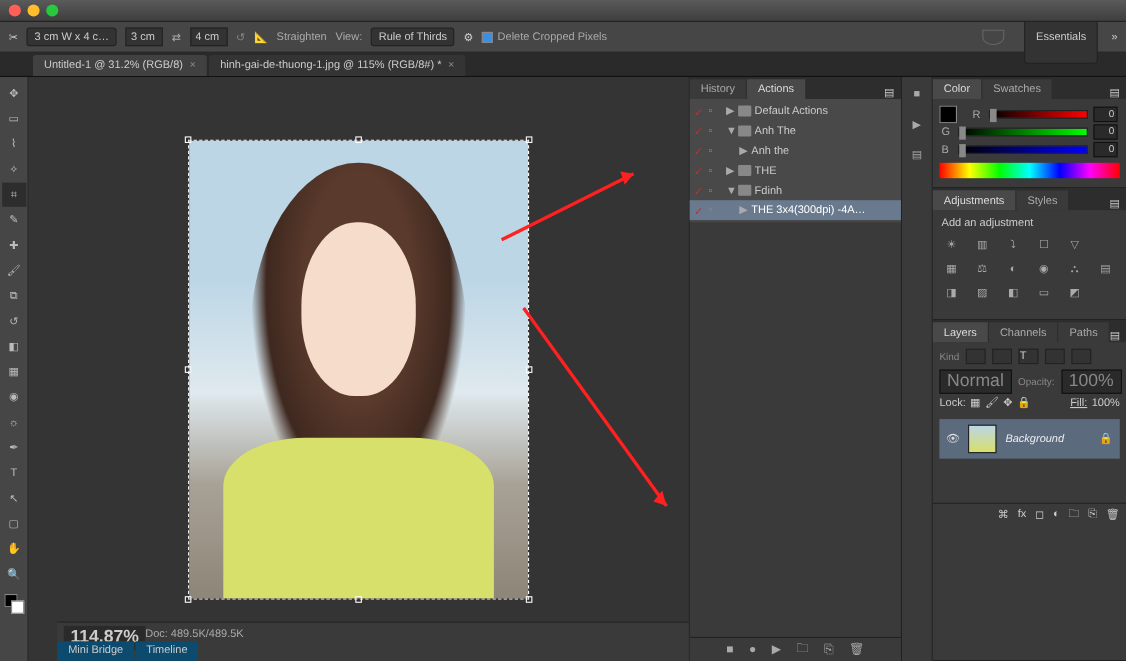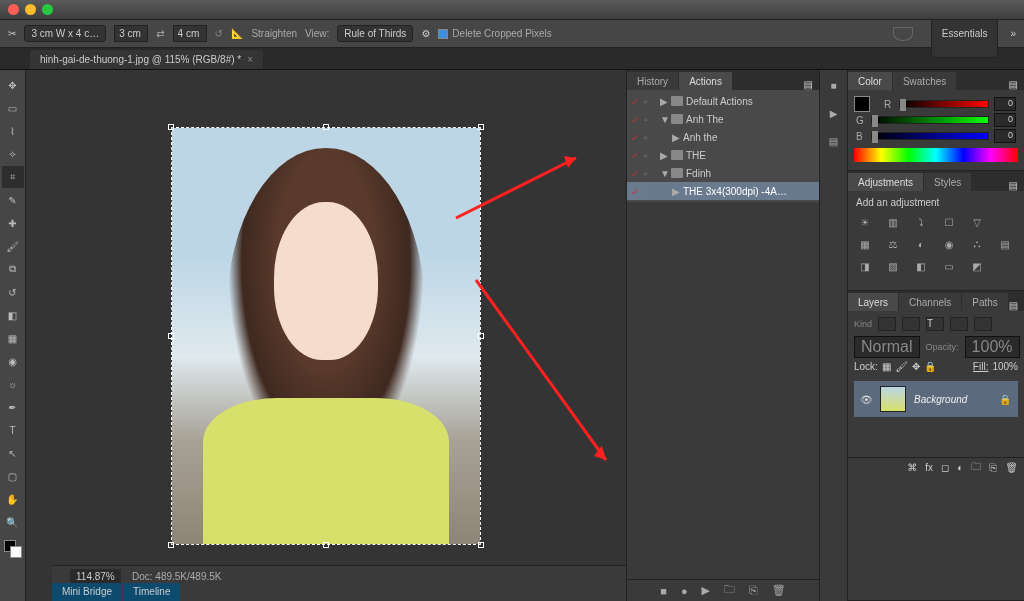--- a/index.html
+++ b/index.html
@@ -97,21 +97,21 @@
 .lay-row3{display:flex;align-items:center;gap:4px;height:18px;font-size:9px;color:#888;}
 .layer-item{display:flex;align-items:center;height:36px;background:#5b6a7d;margin-top:6px;padding:0 6px;gap:8px;}
 .layer-item .eye{width:12px;color:#ddd;}
 .layer-item .thumb{width:26px;height:26px;background:linear-gradient(#bcd6e6,#d7e06a);border:1px solid #222;}
 .layer-item .nm{flex:1;font-size:10px;font-style:italic;color:#eee;}
 .layer-item .lock{color:#bbb;}
 .layers-foot{height:20px;display:flex;align-items:center;justify-content:flex-end;gap:8px;padding:0 6px;color:#888;border-top:1px solid #222;margin-top:40px;}
 
 
 .status{position:absolute;left:26px;right:0;bottom:0;height:36px;background:#3a3a3a;border-top:1px solid #222;}
-.status .zoom{position:absolute;left:18px;top:3px;font-size:10px;color:#ccc;background:#2a2a2a;padding:2px 6px;}
+.status .zoom{position:absolute;left:6px;top:3px;font-size:16px;color:#ccc;background:#2a2a2a;padding:2px 6px;font-weight:bold;}
 .status .doc{position:absolute;left:80px;top:5px;font-size:10px;color:#aaa;}
 .status .btabs{position:absolute;left:0;bottom:0;display:flex;height:18px;}
 .btab{background:#0c4a6e;padding:3px 10px;font-size:10px;margin-right:1px;text-align:center;}
 
 svg{overflow:visible;}
 </style>
 </head>
 <body>
 
 <div class="titlebar">
@@ -137,20 +137,21 @@
   <span style="display:flex;align-items:center;">
     <span class="ck"></span>
     <span class="lbl">Delete Cropped Pixels</span>
   </span>
   <span class="reset"></span>
   <span class="ws-sel">Essentials</span>
   <span style="margin-left:4px;">»</span>
 </div>
 
 <div class="doctabs">
+  <div class="doctab"><span>Untitled-1 @ 31.2% (RGB/8)</span><span class="x">×</span></div>
   <div class="doctab active"><span>hinh-gai-de-thuong-1.jpg @ 115% (RGB/8#) *</span><span class="x">×</span></div>
 </div>
 
 <div class="workarea">
 
   <div class="tools">
     <div class="tool">✥</div>
     <div class="tool">▭</div>
     <div class="tool">⌇</div>
     <div class="tool">✧</div>

